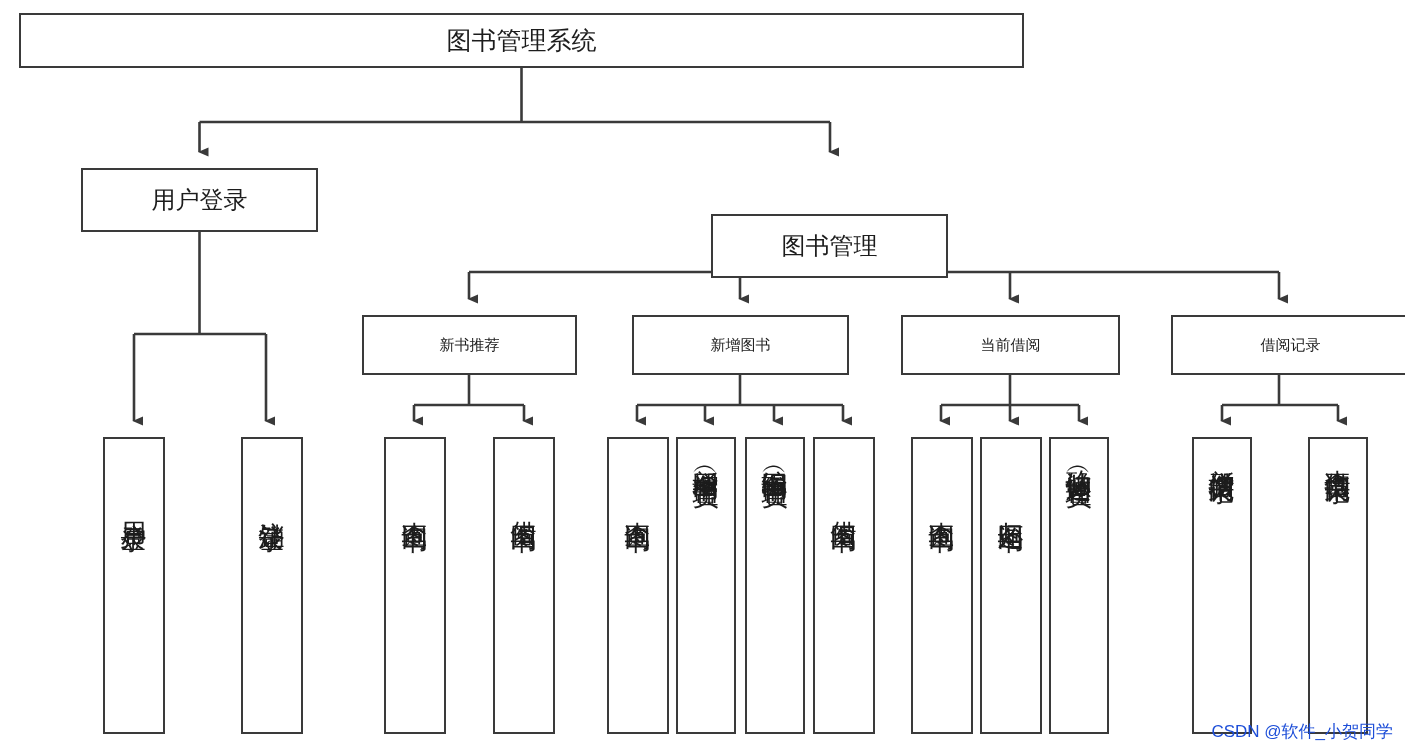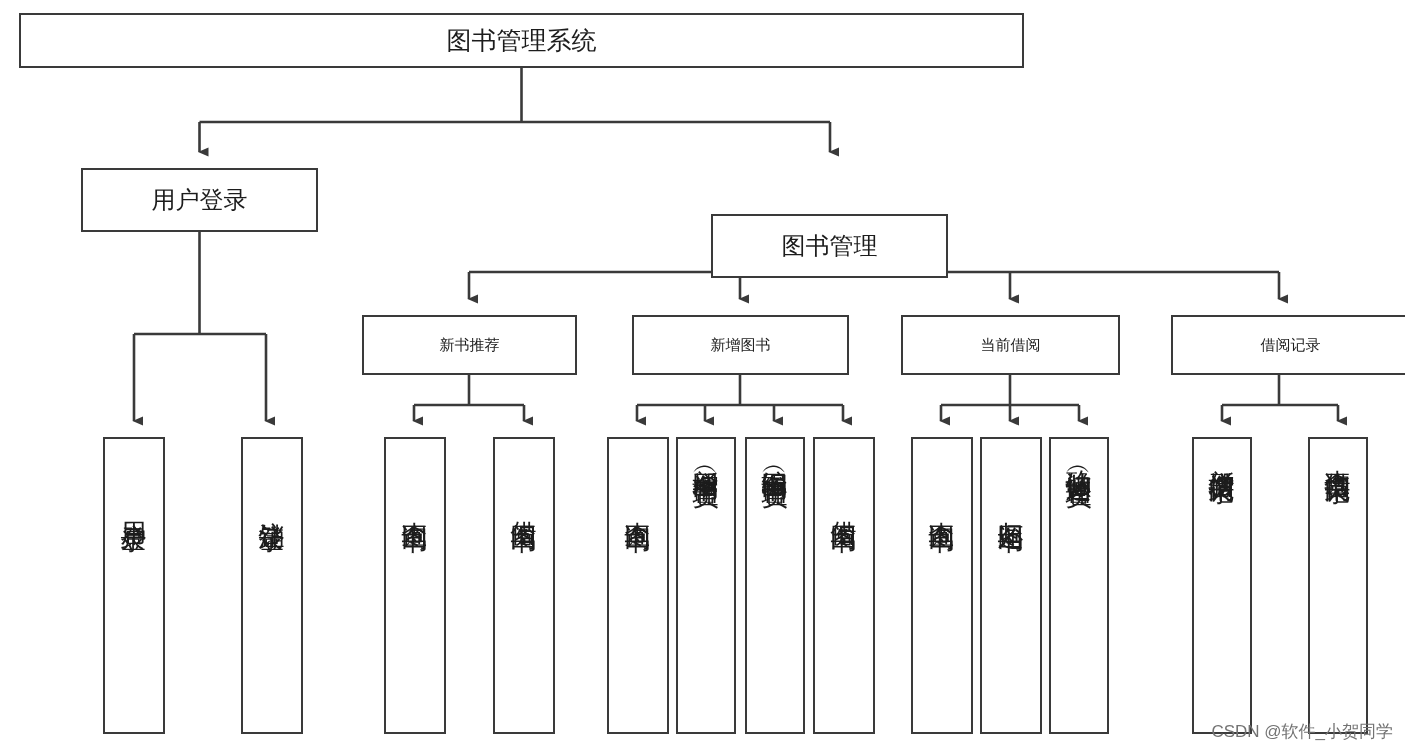--- a/index.html
+++ b/index.html
@@ -48,21 +48,21 @@
     white-space:nowrap;
   }
   .leaf.leaf-mid .lbl{ margin-top:56px; }
   .leaf.leaf-long .lbl{ margin-top:4px; }
 
   #watermark{
     position:absolute;
     right:12px;
     bottom:4px;
     font-size:17px;
-    color:#737373;
+    color:#1d4ed8;
     z-index:5;
     white-space:nowrap;
     pointer-events:none;
   }
 </style>
 </head>
 <body>
 
 <div id="stage">
 

